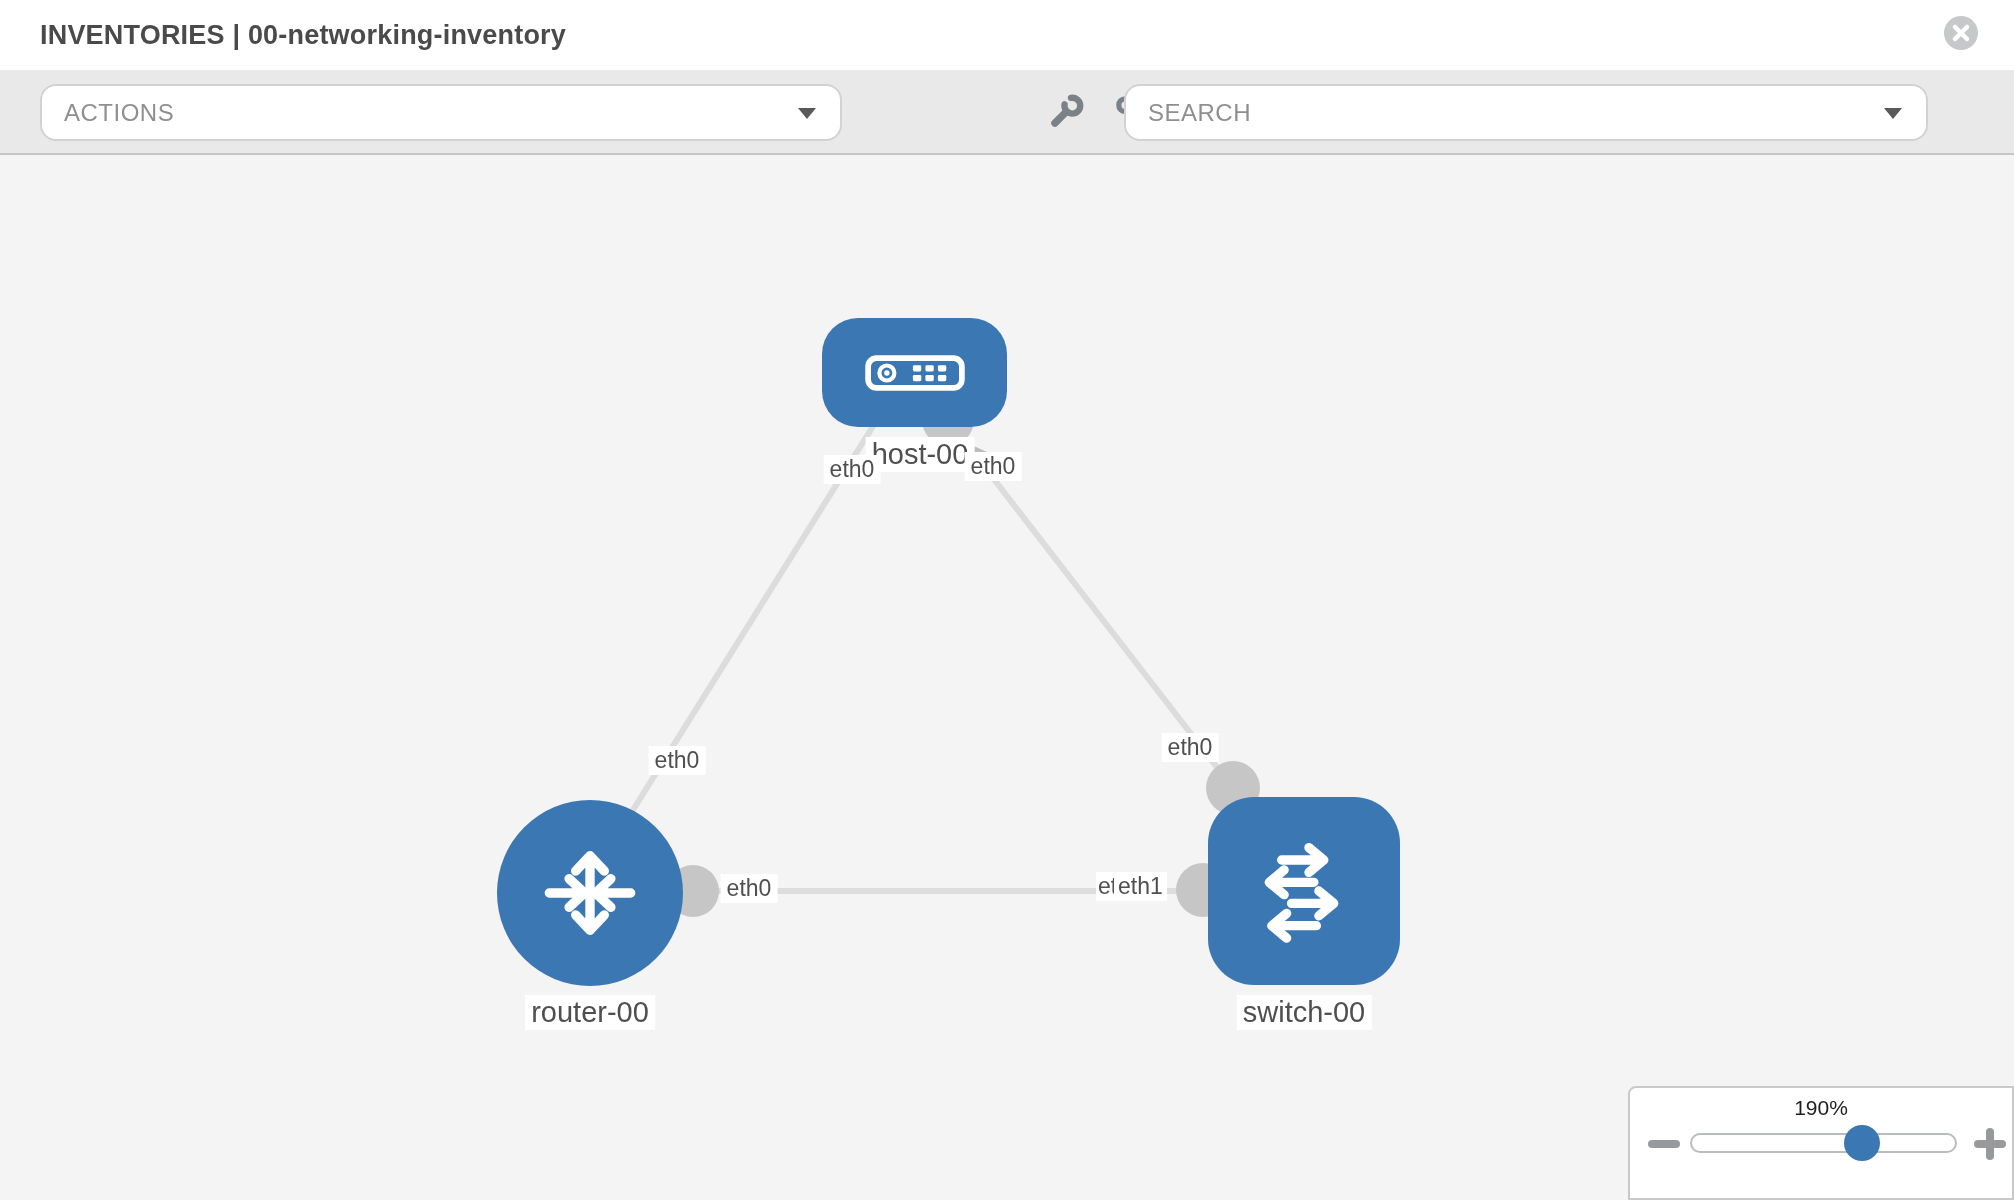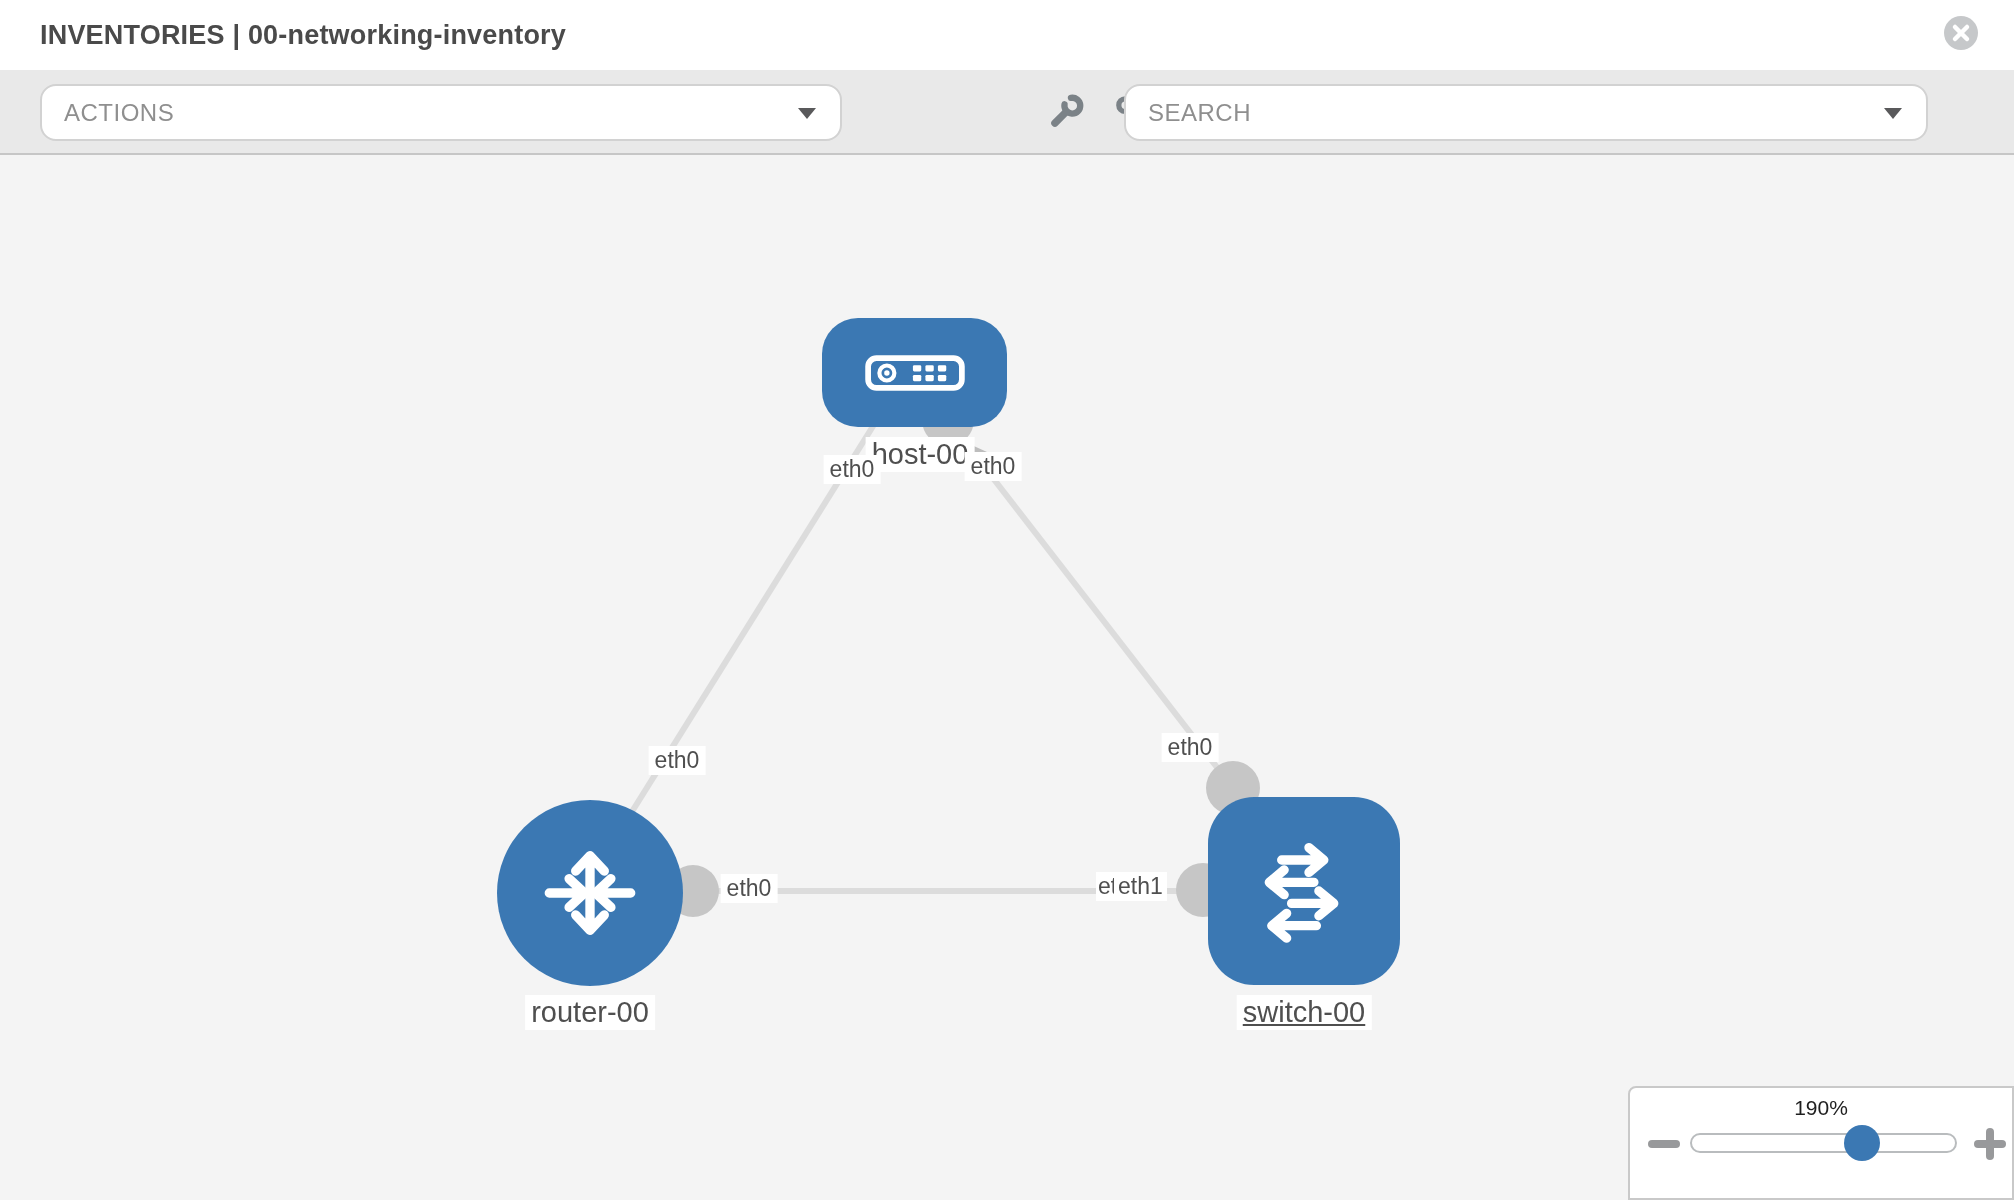--- a/index.html
+++ b/index.html
@@ -169,21 +169,21 @@
         <path d="M32 25 L62 25 M54 15 L66 25 L54 35"></path>
         <path d="M58 43 L26 43 M34 33 L22 43 L34 53"></path>
         <path d="M40 60 L70 60 M62 50 L74 60 L62 70"></path>
         <path d="M60 78 L28 78 M36 68 L24 78 L36 88"></path>
       </g>
     </svg>
   </div>
 
   <span class="graph-label node-label" style="left:920px;top:282px;">host-00</span>
   <span class="graph-label node-label" style="left:590px;top:840px;">router-00</span>
-  <span class="graph-label node-label" style="left:1304px;top:840px;text-decoration:underline;">switch-00</span>
+  <span class="graph-label node-label" style="left:1304px;top:840px;">switch-00</span>
 
   <span class="graph-label if-label" style="left:852px;top:300px;">eth0</span>
   <span class="graph-label if-label" style="left:677px;top:591px;">eth0</span>
 
   <span class="graph-label if-label" style="left:993px;top:297px;">eth0</span>
   <span class="graph-label if-label" style="left:1190px;top:578px;">eth0</span>
 
   <span class="graph-label if-label" style="left:749px;top:719px;">eth0</span>
   <span class="graph-label if-label if-ghost" style="left:1096px;top:717px;">eth0</span>
   <span class="graph-label if-label if-front" style="left:1114px;top:717px;">eth1</span>

